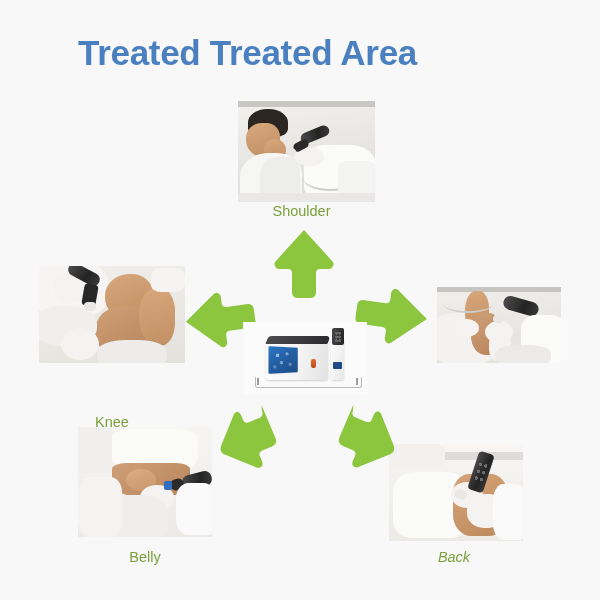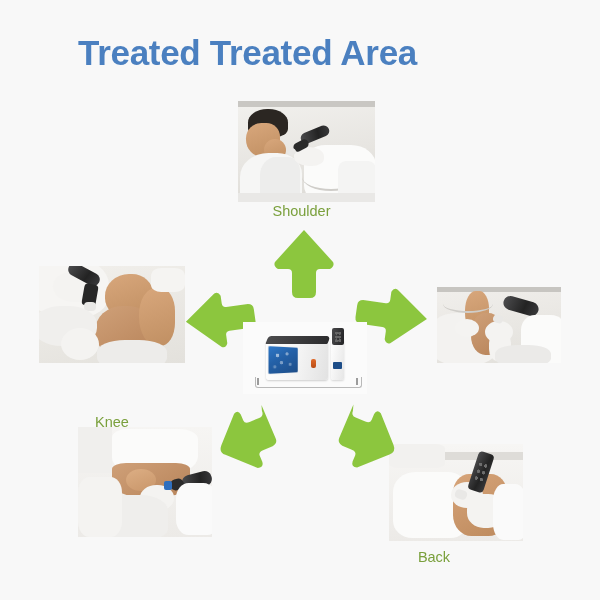--- a/index.html
+++ b/index.html
@@ -254,20 +254,21 @@
       <div class="glove" style="left:62px; top:58px; width:34px; height:26px; border-radius:48%;"></div>
       <div class="wand" style="left:104px; top:46px; width:30px; height:15px; transform:rotate(-14deg);"></div>
       <div class="wand" style="left:92px; top:52px; width:14px; height:11px; background:#2b2b2b; transform:rotate(-14deg);"></div>
       <div style="position:absolute; left:86px; top:54px; width:8px; height:9px; background:#2f6fbe; border-radius:2px;"></div>
       <div class="coat" style="left:98px; top:56px; width:42px; height:52px; background:#fafafa;"></div>
       <div class="cloth" style="left:14px; top:68px; width:76px; height:44px; background:#efeeec; border-radius:30% 36% 24% 26%;"></div>
       <div class="cloth" style="left:0px; top:50px; width:44px; height:60px; background:#f4f3f1; border-radius:26%;"></div>
       <div class="shadowbar" style="left:0; top:0; width:34px; height:46px; background:#f0efed;"></div>
     </div>
   </div>
+  <div class="cap" style="left:78px; top:549px; width:134px;">Belly</div>
 
   <div class="arrow-wrap" style="left:212px; top:396px; width:80px; height:72px;">
     <svg class="arrow" viewBox="0 0 80 72">
       <path d="M38 4 L66 32 Q70 36 66 41 L58 49 Q54 53 57 56 L62 61 Q66 66 60 69 L22 69 Q14 69 14 61 L14 24 Q16 18 21 22 L26 27 Q29 30 33 26 L41 18 Q45 14 41 10 Z" fill="#8cc63e" transform="rotate(22 40 36) scale(0.92) translate(4,4)"></path>
     </svg>
   </div>
 
   <div class="photo" id="photo-back" style="left:389px; top:444px; width:134px; height:97px;">
     <div class="scene">
       <div class="wall" style="background:linear-gradient(180deg,#f7f6f4,#eceae7);"></div>
@@ -283,21 +284,21 @@
                     radial-gradient(circle at 72% 14%, #6d6d6d 0 1.6px, transparent 1.8px),
                     radial-gradient(circle at 28% 50%, #6d6d6d 0 1.6px, transparent 1.8px),
                     radial-gradient(circle at 72% 50%, #6d6d6d 0 1.6px, transparent 1.8px),
                     radial-gradient(circle at 28% 86%, #6d6d6d 0 1.6px, transparent 1.8px),
                     radial-gradient(circle at 72% 86%, #6d6d6d 0 1.6px, transparent 1.8px);"></div>
       <div class="wandtip" style="left:66px; top:46px; width:12px; height:9px; transform:rotate(18deg);"></div>
       <div class="coat" style="left:104px; top:40px; width:34px; height:56px; background:#fafafa;"></div>
       <div class="cloth" style="left:0px; top:0px; width:56px; height:24px; background:#f2f1ef; border-radius:18%;"></div>
     </div>
   </div>
-  <div class="cap" style="left:367px; top:549px; width:134px;">Back</div>
+  <div class="cap" style="left:387px; top:549px; width:134px;font-style:italic;">Back</div>
 
   <div class="arrow-wrap" style="left:322px; top:396px; width:80px; height:72px;">
     <svg class="arrow" viewBox="0 0 80 72">
       <path d="M42 4 L14 32 Q10 36 14 41 L22 49 Q26 53 23 56 L18 61 Q14 66 20 69 L58 69 Q66 69 66 61 L66 24 Q64 18 59 22 L54 27 Q51 30 47 26 L39 18 Q35 14 39 10 Z" fill="#8cc63e" transform="rotate(-22 40 36) scale(0.92) translate(4,4)"></path>
     </svg>
   </div>
 
   <div id="device-photo">
     <div class="dev-tray"></div>
     <div class="dev-leg" style="left:14px; top:56px;"></div>

